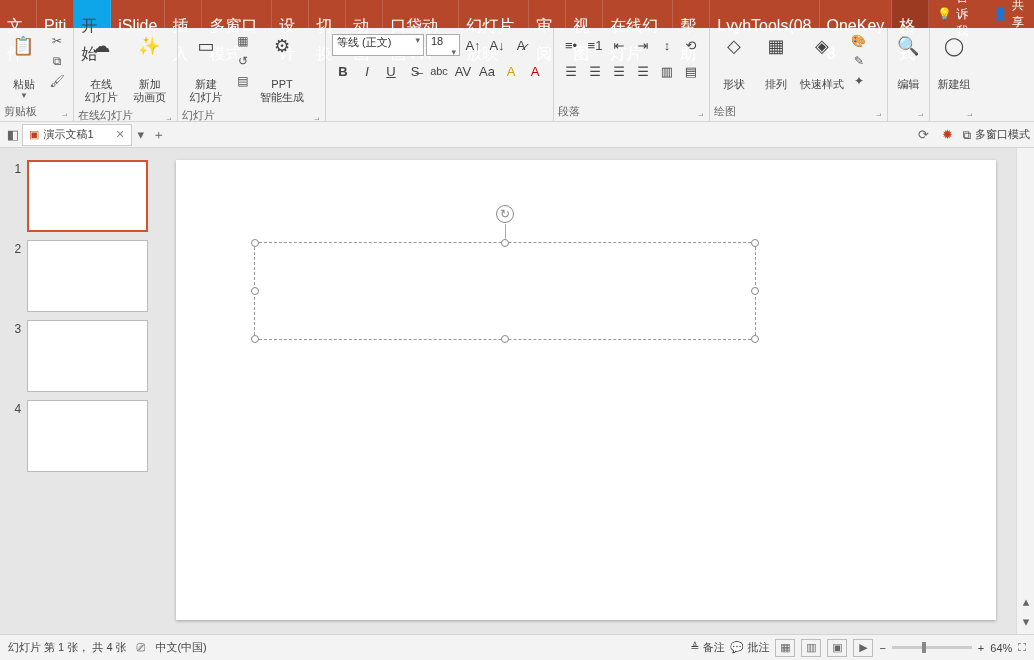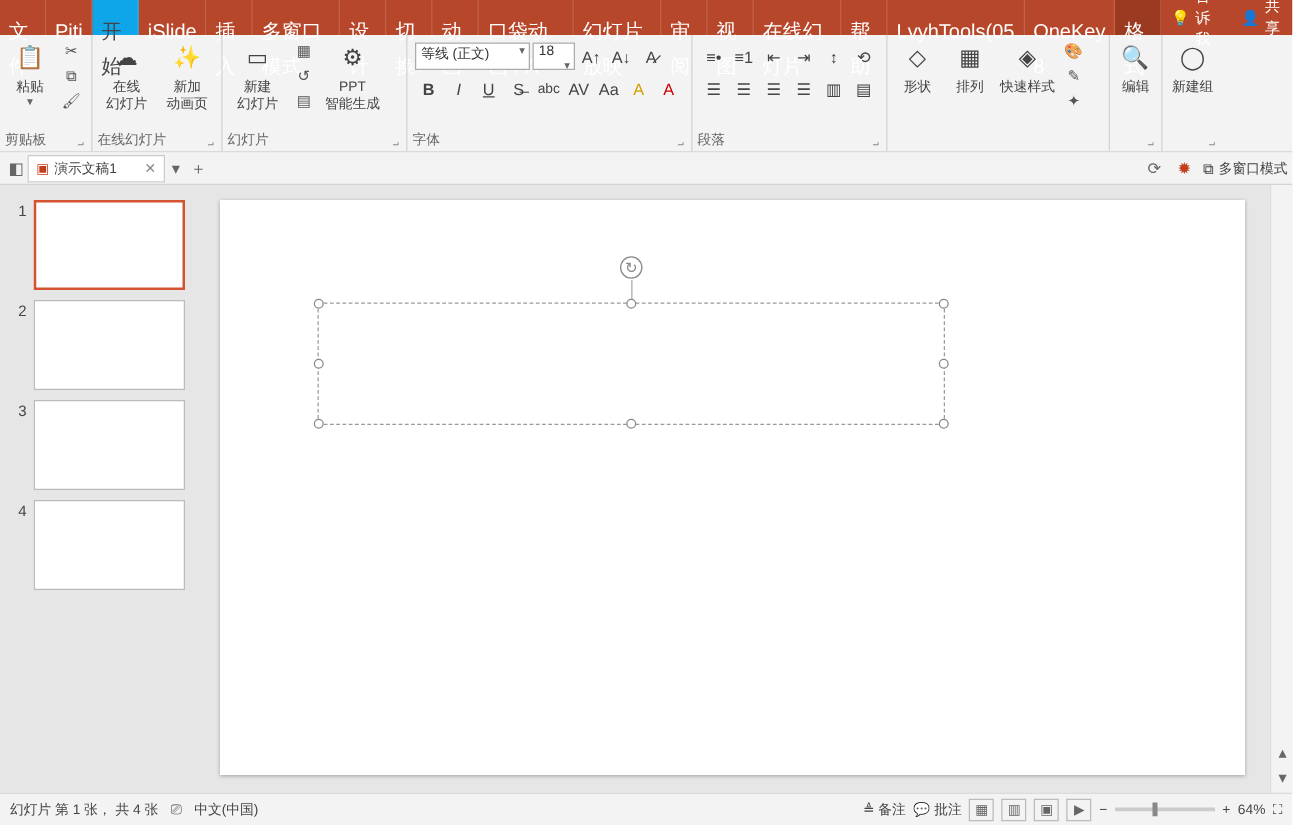--- a/index.html
+++ b/index.html
@@ -10,21 +10,21 @@
 .tab.fmt{background:#9c3a21}
 .tell{display:flex;align-items:center;gap:4px;padding:0 8px}
 .share{margin-left:auto;padding:0 10px;display:flex;align-items:center;gap:4px}
 .ribbon{height:94px;background:#f3f3f3;border-bottom:1px solid #d4d4d4;display:flex;color:#444}
 .grp{border-right:1px solid #d4d4d4;padding:2px 4px 0;display:flex;flex-direction:column;justify-content:space-between}
 .grp-body{display:flex;align-items:flex-start;gap:2px;flex:1}
 .grp-lbl{text-align:left;font-size:11px;color:#666;padding-bottom:2px;position:relative}
 .grp-lbl::after{content:"⌐";position:absolute;right:2px;bottom:0;font-size:9px;color:#888;transform:rotate(180deg)}
 .big-btn{display:flex;flex-direction:column;align-items:center;justify-content:center;width:40px;padding:4px 2px;cursor:pointer}
 .big-btn .ic{width:24px;height:24px;display:flex;align-items:center;justify-content:center;font-size:18px}
-.big-btn .lbl{font-size:11px;text-align:center;line-height:13px;margin-top:6px;white-space:pre-line}
+.big-btn .lbl{font-size:11px;text-align:center;line-height:13px;margin-top:20px;white-space:pre-line}
 .col{display:flex;flex-direction:column;gap:2px;padding:2px}
 .sm{width:18px;height:18px;display:flex;align-items:center;justify-content:center;font-size:12px;cursor:pointer;color:#555}
 .font-box{display:flex;flex-direction:column;gap:4px;padding:4px 2px}
 .font-row{display:flex;gap:2px;align-items:center}
 .sel{border:1px solid #ababab;height:22px;background:#fff;font-size:11px;padding:0 16px 0 4px;position:relative;color:#333}
 .sel::after{content:"▾";position:absolute;right:3px;font-size:9px;color:#666}
 .font-name{width:92px}
 .font-size{width:34px}
 .fbtn{width:22px;height:22px;display:flex;align-items:center;justify-content:center;cursor:pointer;font-size:13px;color:#444}
 .tabbar{height:26px;background:#f3f3f3;border-bottom:1px solid #d4d4d4;display:flex;align-items:center;color:#444;padding:0 4px}
@@ -62,21 +62,21 @@
   <div class="tab">多窗口模式</div>
   <div class="tab">设计</div>
   <div class="tab">切换</div>
   <div class="tab">动画</div>
   <div class="tab">口袋动画 PA</div>
   <div class="tab">幻灯片放映</div>
   <div class="tab">审阅</div>
   <div class="tab">视图</div>
   <div class="tab">在线幻灯片</div>
   <div class="tab">帮助</div>
-  <div class="tab">LvyhTools(05</div>
+  <div class="tab">LvyhTools(08</div>
   <div class="tab">OneKey 8</div>
   <div class="tab fmt">格式</div>
   <div class="tell">
     <span>💡</span>
     <span>告诉我</span>
   </div>
   <div class="share">
     <span>👤</span>
     <span>共享</span>
   </div>
@@ -156,21 +156,20 @@
             <u>U</u>
           </div>
         <div class="fbtn">S̶</div>
         <div class="fbtn" style="font-size:11px">abc</div>
         <div class="fbtn">AV</div>
         <div class="fbtn">Aa</div>
         <div class="fbtn" style="color:#d4a000">A</div>
         <div class="fbtn" style="color:#c00">A</div>
       </div>
     </div>
-    <div class="grp-lbl">字体</div>
   </div>
 
   <div class="grp" style="width:156px">
     <div class="font-box">
       <div class="font-row">
         <div class="fbtn">≡•</div>
         <div class="fbtn">≡1</div>
         <div class="fbtn">⇤</div>
         <div class="fbtn">⇥</div>
         <div class="fbtn">↕</div>
@@ -201,20 +200,21 @@
       <div class="big-btn" style="width:48px">
         <div class="ic">◈</div>
         <div class="lbl">快速样式</div>
       </div>
       <div class="col">
         <div class="sm">🎨</div>
         <div class="sm">✎</div>
         <div class="sm">✦</div>
       </div>
     </div>
+    <div class="grp-lbl">绘图</div>
   </div>
 
   <div class="grp" style="width:42px">
     <div class="grp-body">
       <div class="big-btn">
         <div class="ic">🔍</div>
         <div class="lbl">编辑</div>
       </div>
     </div>
     <div class="grp-lbl"></div>

